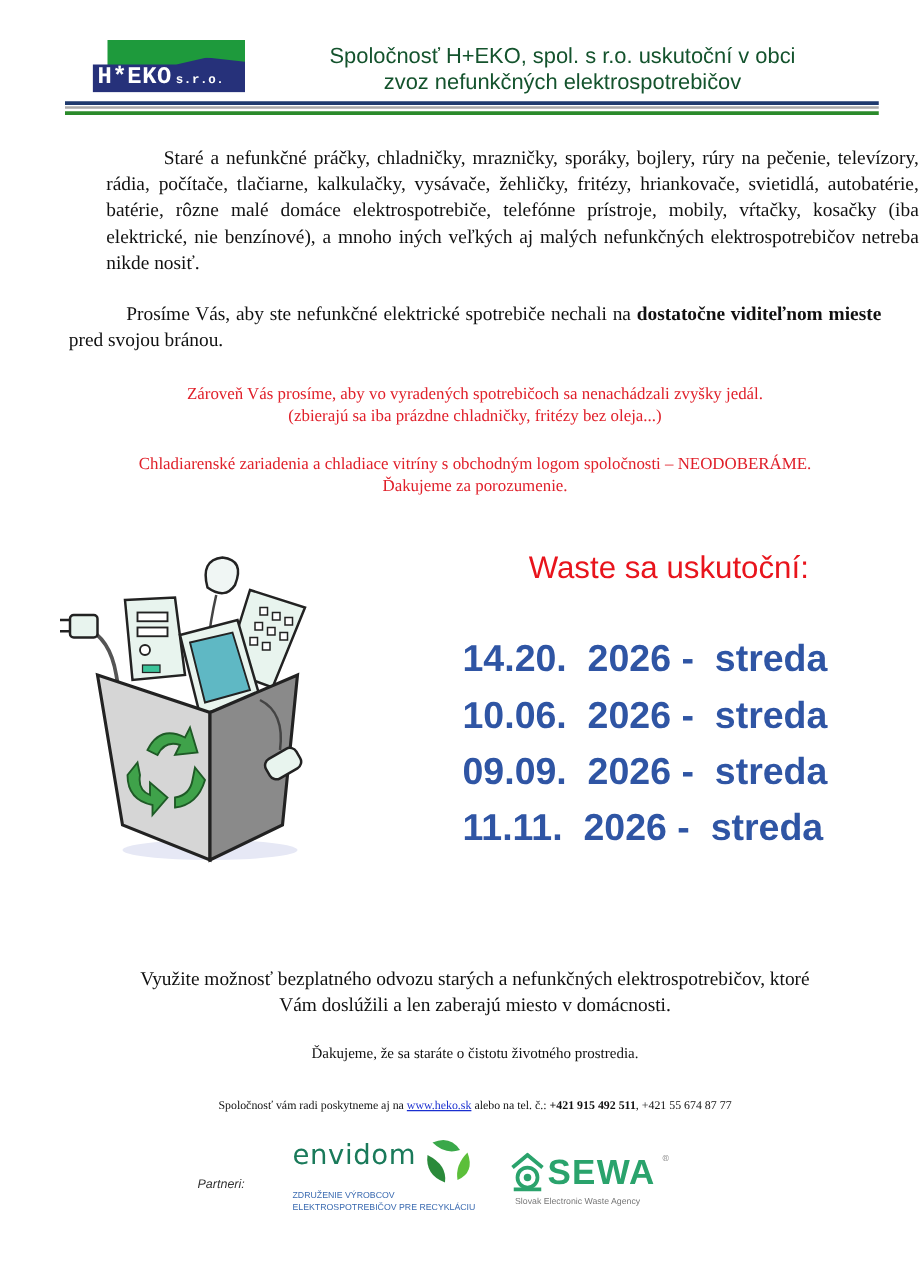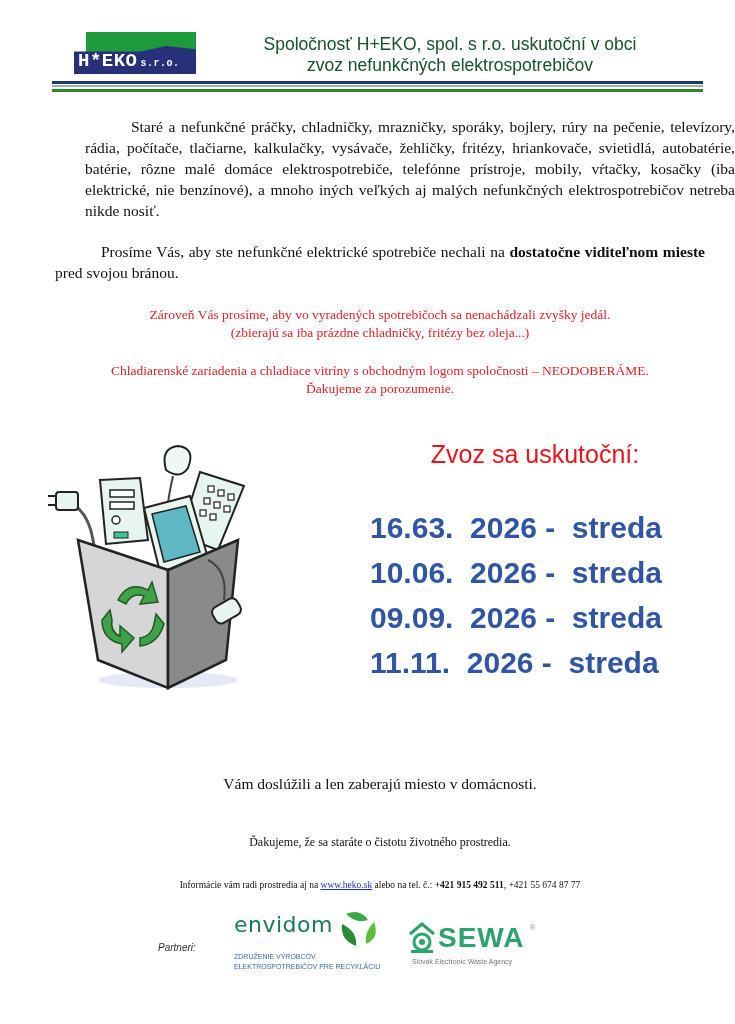--- a/index.html
+++ b/index.html
@@ -120,33 +120,34 @@
       <path d="M70 160 Q80 140 100 150 L104 142 L110 162 L92 164 L96 156 Q84 152 78 164Z"></path>
       <path d="M62 170 L54 180 Q54 200 74 204 L74 212 L86 198 L72 186 L72 196 Q62 192 64 180Z"></path>
       <path d="M108 174 L116 184 Q110 204 92 206 L92 198 Q104 196 106 184Z"></path>
     </g>
 
     <path d="M160 120 Q180 130 176 160" stroke="#444" stroke-width="2" fill="none"></path>
     <rect x="164" y="162" width="28" height="18" rx="6" fill="#e8f4ee" stroke="#222" stroke-width="2" transform="rotate(-30 178 170)"></rect>
   </svg>
 </div>
 
-<div class="abs sched-title">Zvoz sa uskutoční:</div>
+<div class="abs sched-title">Waste sa uskutoční:</div>
 <div class="abs dates">
-  <div class="date-row"><span>16.63.</span>  <span>2026</span> -  <span>streda</span></div>
+  <div class="date-row"><span>14.20.</span>  <span>2026</span> -  <span>streda</span></div>
   <div class="date-row"><span>10.06.</span>  <span>2026</span> -  <span>streda</span></div>
   <div class="date-row"><span>09.09.</span>  <span>2026</span> -  <span>streda</span></div>
   <div class="date-row"><span>11.11.</span>  <span>2026</span> -  <span>streda</span></div>
 </div>
 
 <div class="abs foot1">
+  <div>Využite možnosť bezplatného odvozu starých a nefunkčných elektrospotrebičov, ktoré</div>
   <div>Vám doslúžili a len zaberajú miesto v domácnosti.</div>
 </div>
 <div class="abs foot2">Ďakujeme, že sa staráte o čistotu životného prostredia.</div>
-<div class="abs info"><span>Informácie vám radi prostredia aj na </span><a>www.heko.sk</a><span> alebo na tel. č.: </span><b>+421 915 492 511</b><span>, +421 55 674 87 77</span></div>
+<div class="abs info"><span>Spoločnosť vám radi poskytneme aj na </span><a>www.heko.sk</a><span> alebo na tel. č.: </span><b>+421 915 492 511</b><span>, +421 55 674 87 77</span></div>
 
 <div class="abs partners-label">Partneri:</div>
 <div class="abs envidom">
   <div class="name">envidom</div>
   <svg style="position:absolute;left:104px;top:-2px" width="42" height="38" viewBox="0 0 42 38">
     <path d="M8 4 Q22 -2 30 10 Q18 14 8 4Z" fill="#3aa84a"></path>
     <path d="M36 12 Q42 28 28 34 Q26 22 36 12Z" fill="#5cbf3a"></path>
     <path d="M4 14 Q2 30 18 36 Q20 22 4 14Z" fill="#2a8a3a"></path>
   </svg>
   <div class="sub">

